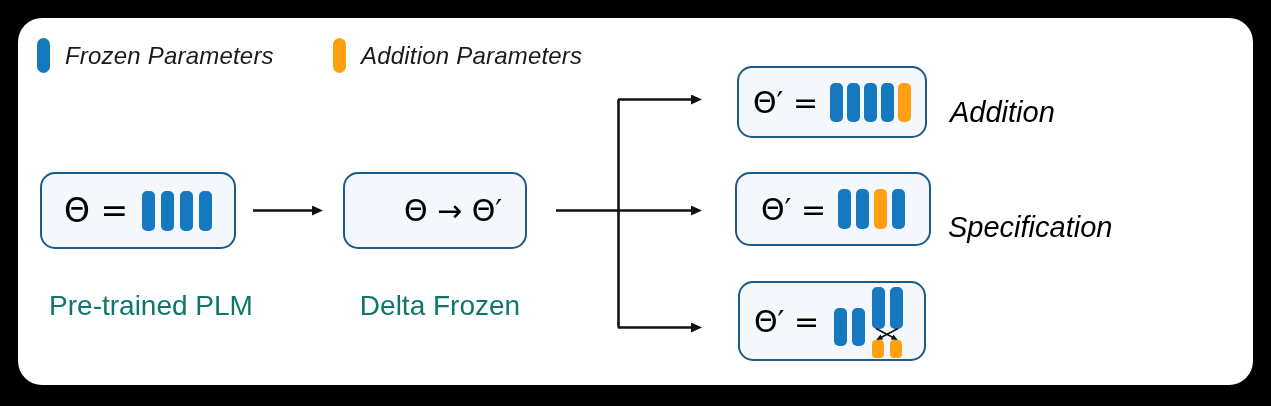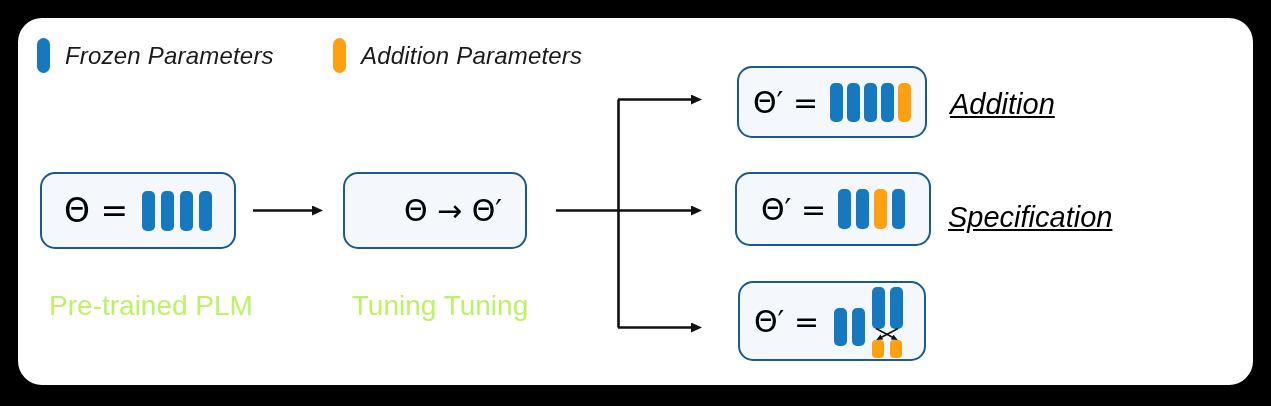--- a/index.html
+++ b/index.html
@@ -54,21 +54,21 @@
   .bars-mid{position:absolute;left:94px;top:25px;gap:5px;}
   .bars-mid .bar{width:13px;height:38px;}
   .repar-cluster{position:absolute;left:131px;top:4px;width:32px;display:flex;flex-direction:column;align-items:center;}
   .bars-tall{gap:5px;}
   .bars-tall .bar{width:13px;height:42px;}
   .bars-small{gap:6px;}
   .bars-small .bar{width:12px;height:18px;border-radius:4px;}
   .cross-arrows{display:block;margin:-1px 0;}
   
   .node-label{
-    position:absolute;font-size:28px;color:#bef264;text-align:center;white-space:nowrap;
+    position:absolute;font-size:28px;color:#0f766e;text-align:center;white-space:nowrap;
   }
   .branch-label{
     position:absolute;font-size:29px;font-style:italic;color:#000;white-space:nowrap;
   }
   .connectors{position:absolute;left:0;top:0;}
 </style>
 </head>
 <body>
 
 <div class="stage">
@@ -101,44 +101,44 @@
         <span class="bar frozen"></span>
         <span class="bar frozen"></span>
         <span class="bar frozen"></span>
       </span>
   </div>
   <div class="node-label" style="left:31px;top:290px;width:240px;">Pre-trained PLM</div>
 
   <div class="node" style="left:343px;top:172px;width:184px;height:77px;padding-left:36px;">
     <span class="formula">Θ → Θ′</span>
   </div>
-  <div class="node-label" style="left:340px;top:290px;width:200px;">Tuning Tuning</div>
+  <div class="node-label" style="left:340px;top:290px;width:200px;">Delta Frozen</div>
 
   <div class="node" style="left:737px;top:66px;width:190px;height:72px;">
     <span class="formula">Θ′ =</span>
     <span class="bars bars-five">
         <span class="bar frozen"></span>
         <span class="bar frozen"></span>
         <span class="bar frozen"></span>
         <span class="bar frozen"></span>
         <span class="bar tunable"></span>
       </span>
   </div>
-  <div class="branch-label" style="left:950px;top:88px;text-decoration:underline;">Addition</div>
+  <div class="branch-label" style="left:950px;top:96px;">Addition</div>
 
   <div class="node" style="left:735px;top:172px;width:196px;height:74px;">
     <span class="formula">Θ′ =</span>
     <span class="bars bars-std" style="margin-left:12px;gap:5px;">
         <span class="bar frozen"></span>
         <span class="bar frozen"></span>
         <span class="bar tunable"></span>
         <span class="bar frozen"></span>
       </span>
   </div>
-  <div class="branch-label" style="left:948px;top:201px;text-decoration:underline;">Specification</div>
+  <div class="branch-label" style="left:948px;top:211px;">Specification</div>
 
   <div class="node" style="left:738px;top:281px;width:188px;height:80px;">
     <div class="repar-inner">
       <span class="repar-formula formula">Θ′ =</span>
       <span class="bars bars-mid">
           <span class="bar frozen"></span>
           <span class="bar frozen"></span>
         </span>
       <span class="repar-cluster">
         <span class="bars bars-tall">

